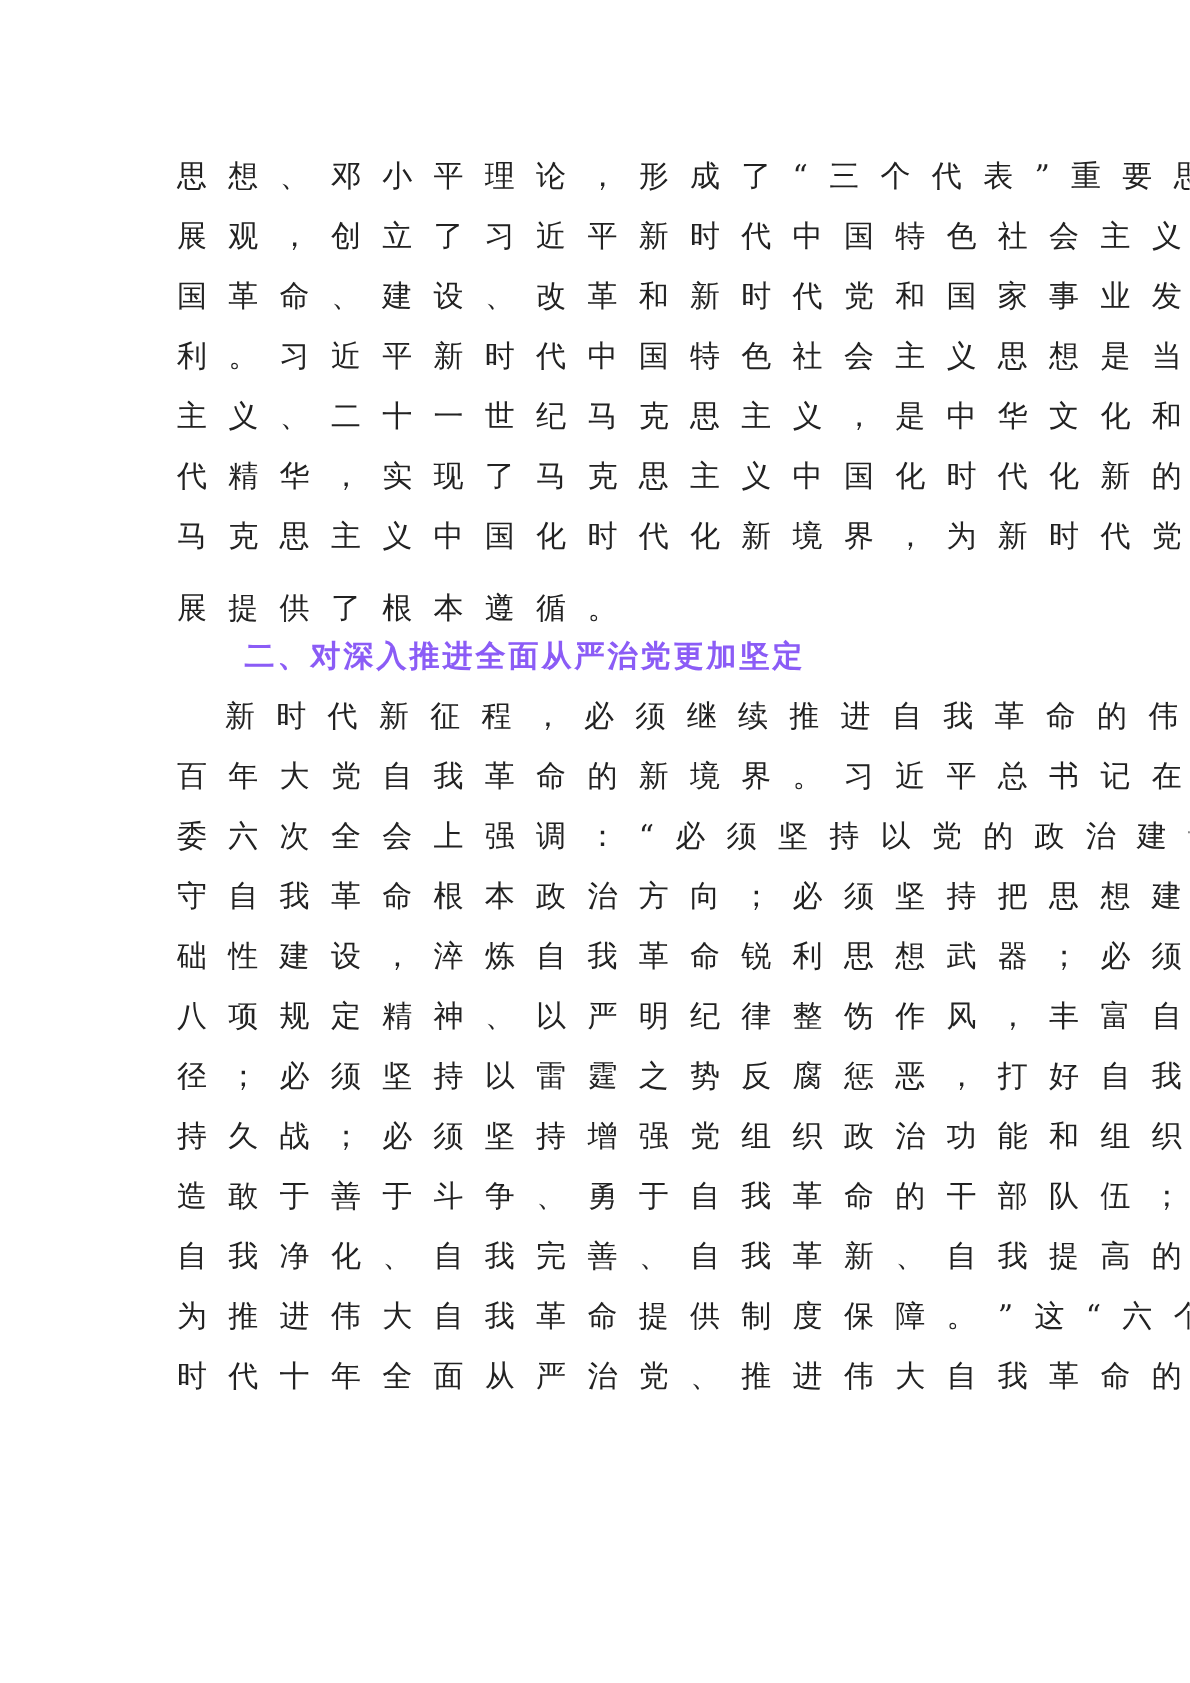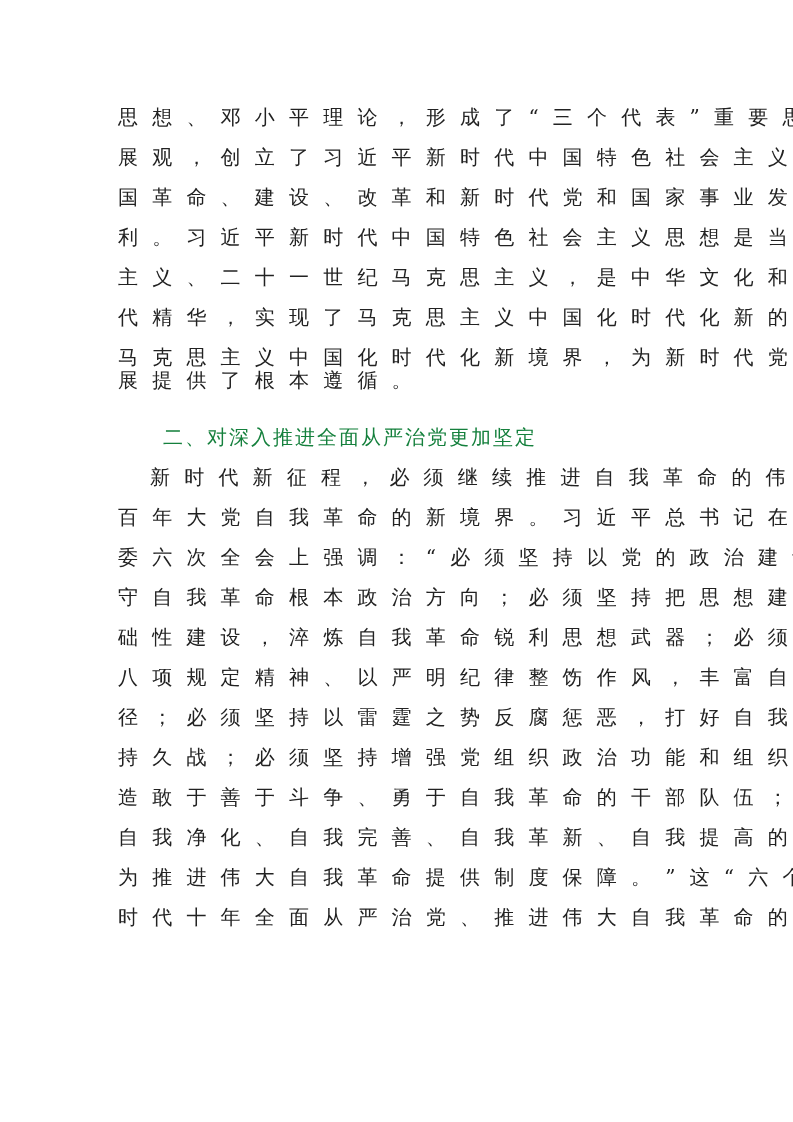--- a/index.html
+++ b/index.html
@@ -17,40 +17,40 @@
     color: #222222;
     white-space: nowrap;
   }
   .line.indent { left: 150px; }
   .heading {
     position: absolute;
     left: 163px;
     height: 40px;
     line-height: 40px;
     font-family: "DejaVu Sans", "Liberation Sans", sans-serif;
-    font-weight: normal;
+    font-weight: bold;
     font-size: 20px;
     letter-spacing: 2px;
-    color: #15803d;
+    color: #8b5cf6;
     white-space: nowrap;
   }
 </style>
 </head>
 <body>
 
 <div class="page">
 
   <div class="line" style="top:97px">思想、邓小平理论，形成了“三个代表”重要思想、科学发</div>
   <div class="line" style="top:137px">展观，创立了习近平新时代中国特色社会主义思想，指导我</div>
   <div class="line" style="top:177px">国革命、建设、改革和新时代党和国家事业发展取得伟大胜</div>
   <div class="line" style="top:217px">利。习近平新时代中国特色社会主义思想是当代中国马克思</div>
   <div class="line" style="top:257px">主义、二十一世纪马克思主义，是中华文化和中国精神的时</div>
   <div class="line" style="top:297px">代精华，实现了马克思主义中国化时代化新的飞跃，开辟了</div>
   <div class="line" style="top:337px">马克思主义中国化时代化新境界，为新时代党和国家事业发</div>
-  <div class="line" style="top:360px">展提供了根本遵循。</div>
+  <div class="line" style="top:385px">展提供了根本遵循。</div>
 
   <div class="heading" style="top:417px">二、对深入推进全面从严治党更加坚定</div>
 
   <div class="line indent" style="top:457px">新时代新征程，必须继续推进自我革命的伟大实践、开辟</div>
   <div class="line" style="top:497px">百年大党自我革命的新境界。习近平总书记在十九届中央纪</div>
   <div class="line" style="top:537px">委六次全会上强调：“必须坚持以党的政治建设为统领，坚</div>
   <div class="line" style="top:577px">守自我革命根本政治方向；必须坚持把思想建设作为党的基</div>
   <div class="line" style="top:617px">础性建设，淬炼自我革命锐利思想武器；必须坚决落实中央</div>
   <div class="line" style="top:657px">八项规定精神、以严明纪律整饬作风，丰富自我革命有效途</div>
   <div class="line" style="top:697px">径；必须坚持以雷霆之势反腐惩恶，打好自我革命攻坚战、</div>

